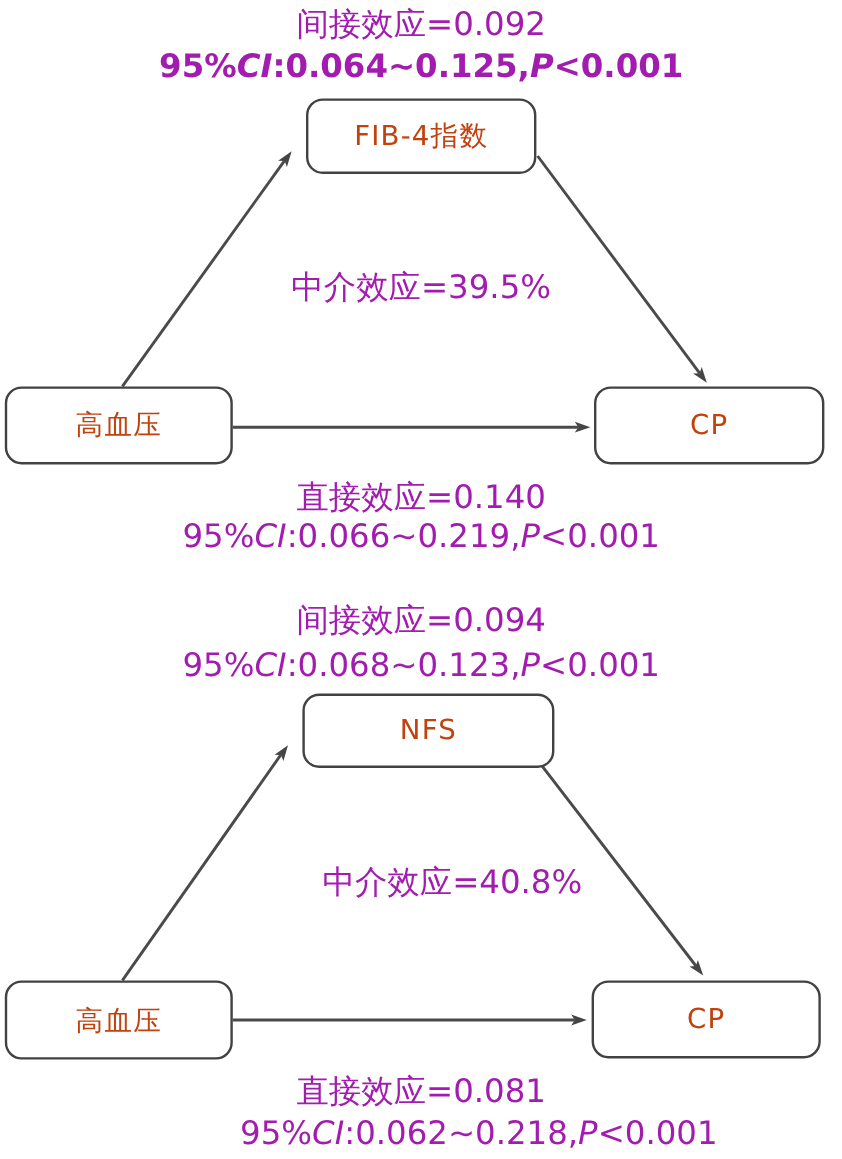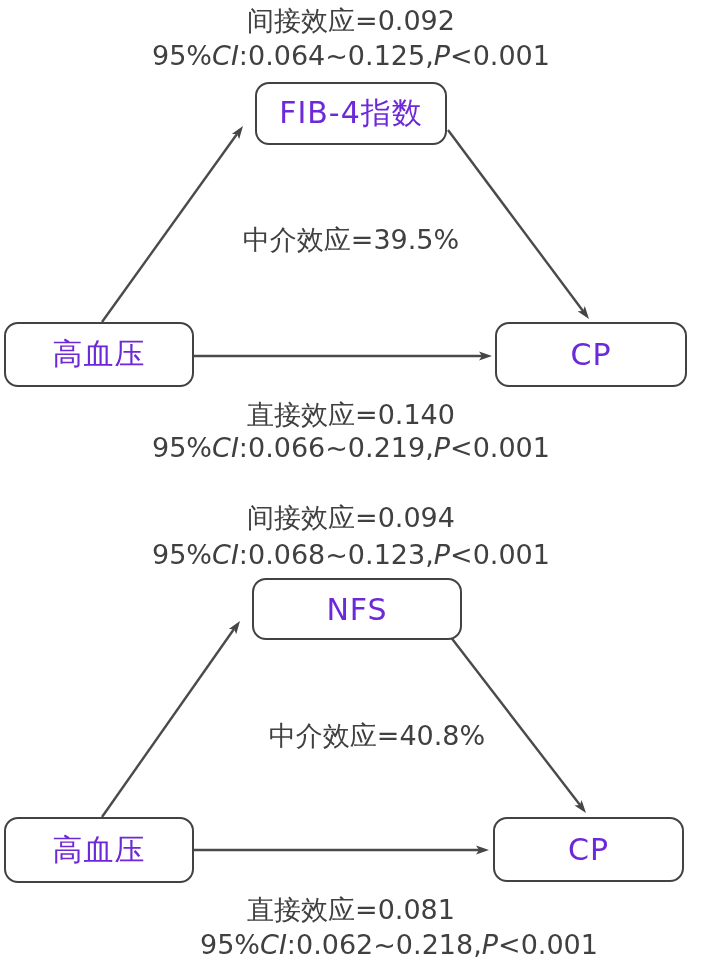--- a/index.html
+++ b/index.html
@@ -19,39 +19,39 @@
   }
   .node {
     position: absolute;
     box-sizing: border-box;
     background: #ffffff;
     border: 2.5px solid #424242;
     border-radius: 14px;
     display: flex;
     align-items: center;
     justify-content: center;
-    font-size: 30px;
+    font-size: 23px;
     letter-spacing: 1px;
-    color: #6d28d9;
+    color: #c2410c;
   }
   .label {
     position: absolute;
     left: 0;
     width: 702px;
     text-align: center;
     font-size: 27px;
     line-height: 34px;
     white-space: nowrap;
-    color: #404040;
+    color: #a21caf;
   }
   .it { font-style: italic; }
 
   
   .d1-indirect1 { top: 4px; }
-  .d1-indirect2 { top: 39px; }
+  .d1-indirect2 { top: 39px; font-weight: bold; }
   .d1-mediator  { left: 255px; top: 82px;  width: 192px; height: 63px; }
   .d1-mediation { top: 223px; }
   .d1-predictor { left: 4px;   top: 322px; width: 190px; height: 65px; }
   .d1-outcome   { left: 495px; top: 322px; width: 192px; height: 65px; }
   .d1-direct1   { top: 398px; }
   .d1-direct2   { top: 431px; }
 
   
   .d2-indirect1 { top: 501px; }
   .d2-indirect2 { top: 538px; }

